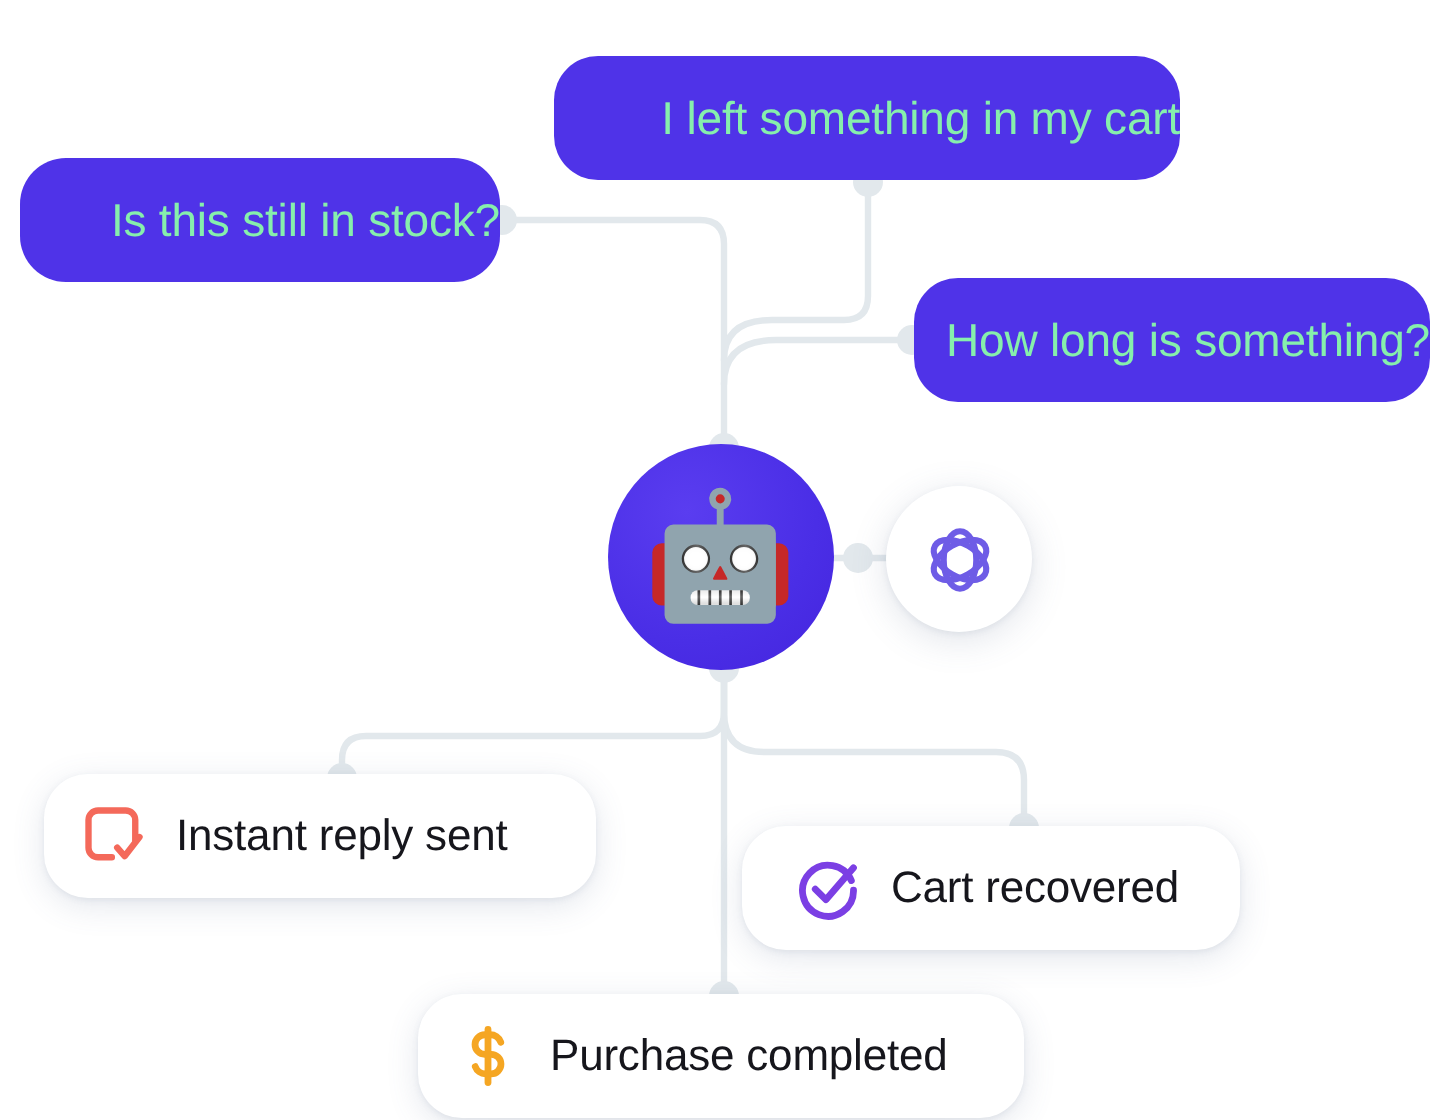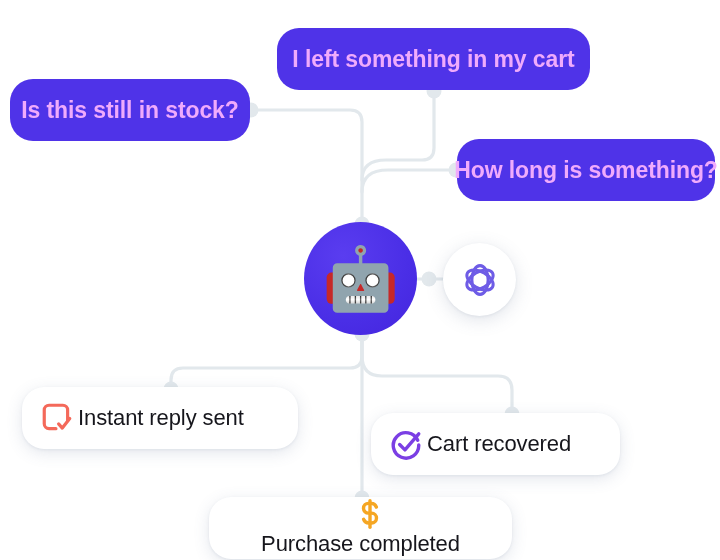--- a/index.html
+++ b/index.html
@@ -24,26 +24,26 @@
     width: 720px;
     height: 560px;
     pointer-events: none;
   }
 
   
   .bubble {
     position: absolute;
     display: flex;
     align-items: center;
-    justify-content: center;
+    justify-content: flex-end;
     background: #4f33e8;
-    color: #f0abfc;
+    color: #86efac;
     border-radius: 22px;
     font-size: 23px;
-    font-weight: 700;
+    font-weight: 400;
     letter-spacing: -0.1px;
     white-space: nowrap;
     box-sizing: border-box;
     z-index: 3;
   }
   .bubble.b-stock   { left: 10px;  top: 79px;  width: 240px; height: 62px; border-radius: 23px; }
   .bubble.b-cart    { left: 277px; top: 28px;  width: 313px; height: 62px; }
   .bubble.b-deliv   { left: 457px; top: 139px; width: 258px; height: 62px; }
 
   
@@ -57,26 +57,26 @@
                 0 1px 3px rgba(90, 105, 140, 0.10);
     box-sizing: border-box;
     padding-left: 18px;
     z-index: 3;
   }
   .card .card-label {
     font-size: 22px;
     color: #16161c;
     letter-spacing: -0.1px;
     white-space: nowrap;
-    margin-left: 4px;
+    margin-left: 14px;
     padding-right: 22px;
   }
   .card.c-reply    { left: 22px;  top: 387px; width: 276px; height: 62px; }
-  .card.c-recover  { left: 371px; top: 413px; width: 249px; height: 62px; }
-  .card.c-purchase { left: 209px; top: 497px; width: 303px; height: 62px; flex-direction: column; }
+  .card.c-recover  { left: 371px; top: 413px; width: 249px; height: 62px; justify-content: center; }
+  .card.c-purchase { left: 209px; top: 497px; width: 303px; height: 62px; }
 
   .card-icon {
     width: 34px;
     height: 34px;
     flex: 0 0 34px;
     display: block;
   }
 
   
   .hub {

